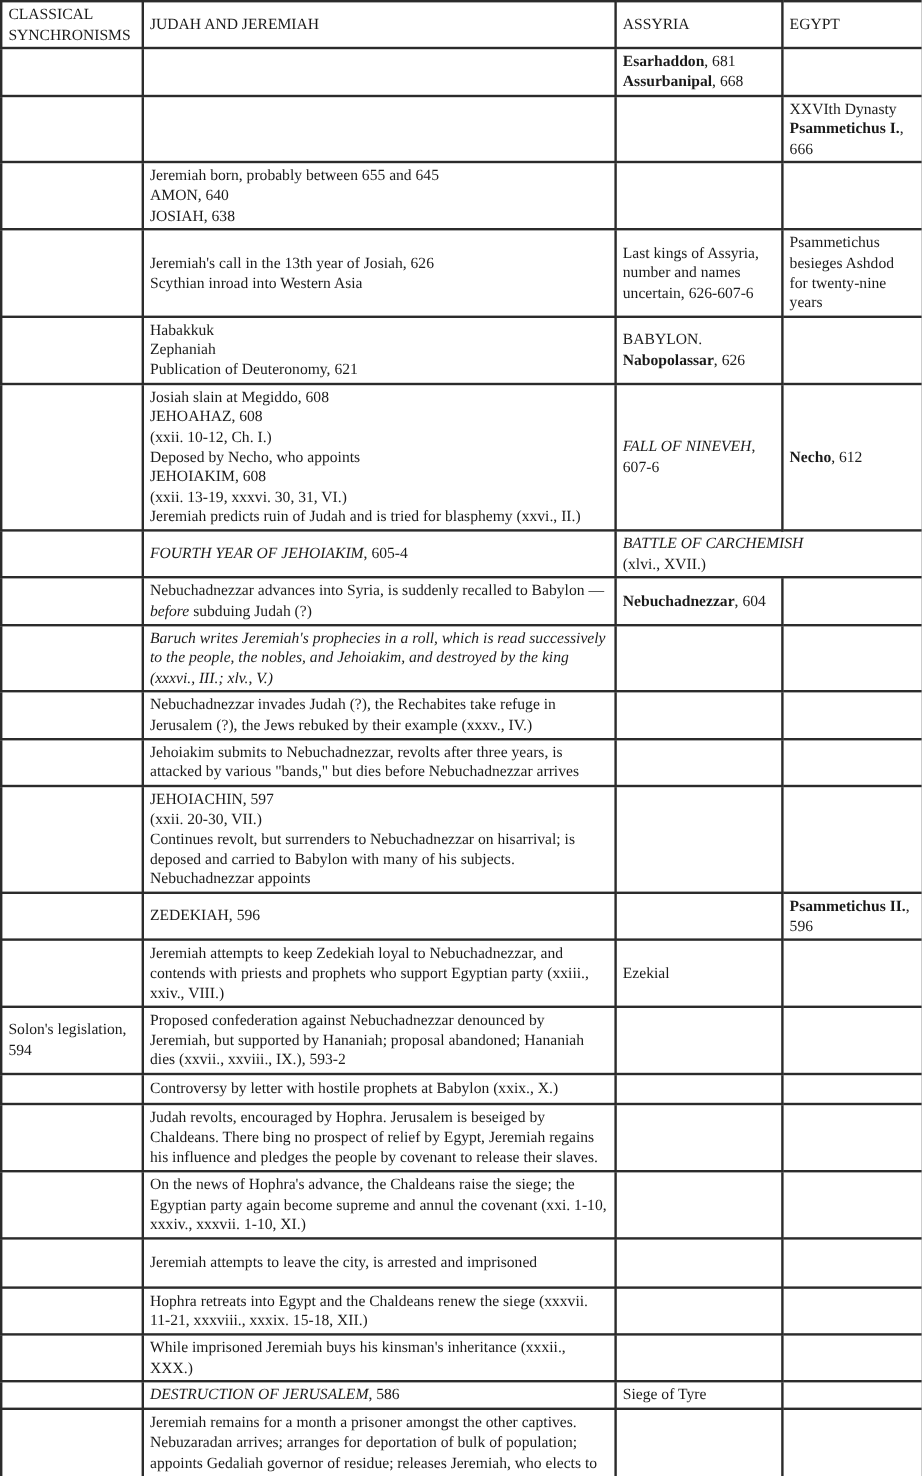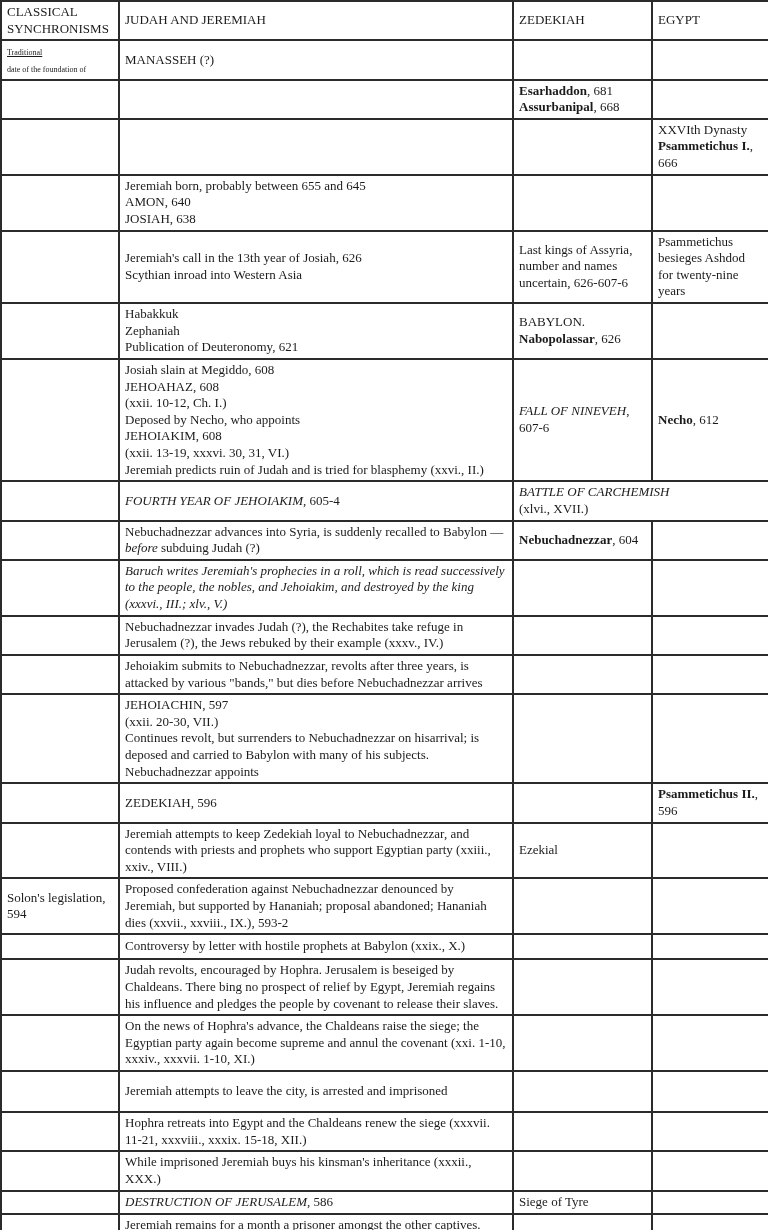--- a/index.html
+++ b/index.html
@@ -44,35 +44,25 @@
   <colgroup>
     <col class="c1">
       <col class="c2">
       <col class="c3">
       <col class="c4">
   </colgroup>
   <thead>
     <tr>
       <th>CLASSICAL SYNCHRONISMS</th>
       <th>JUDAH AND JEREMIAH</th>
-      <th>ZEDEKIAH</th>
+      <th>ASSYRIA</th>
       <th>EGYPT</th>
     </tr>
   </thead>
   <tbody id="rows">
-      <tr style="height: 26px;">
-        <td>
-          <div class="line"><span class="u sm">Traditional</span><span class="sm"> date of the foundation of</span></div>
-        </td>
-        <td>
-          <div class="line"><span>MANASSEH (?)</span></div>
-        </td>
-        <td></td>
-        <td></td>
-      </tr>
       <tr style="height: 35px;">
         <td></td>
         <td></td>
         <td>
           <div class="line"><span class="b">Esarhaddon</span><span>, 681</span></div>
           <div class="line"><span class="b">Assurbanipal</span><span>, 668</span></div>
         </td>
         <td></td>
       </tr>
       <tr style="height: 36px;">

